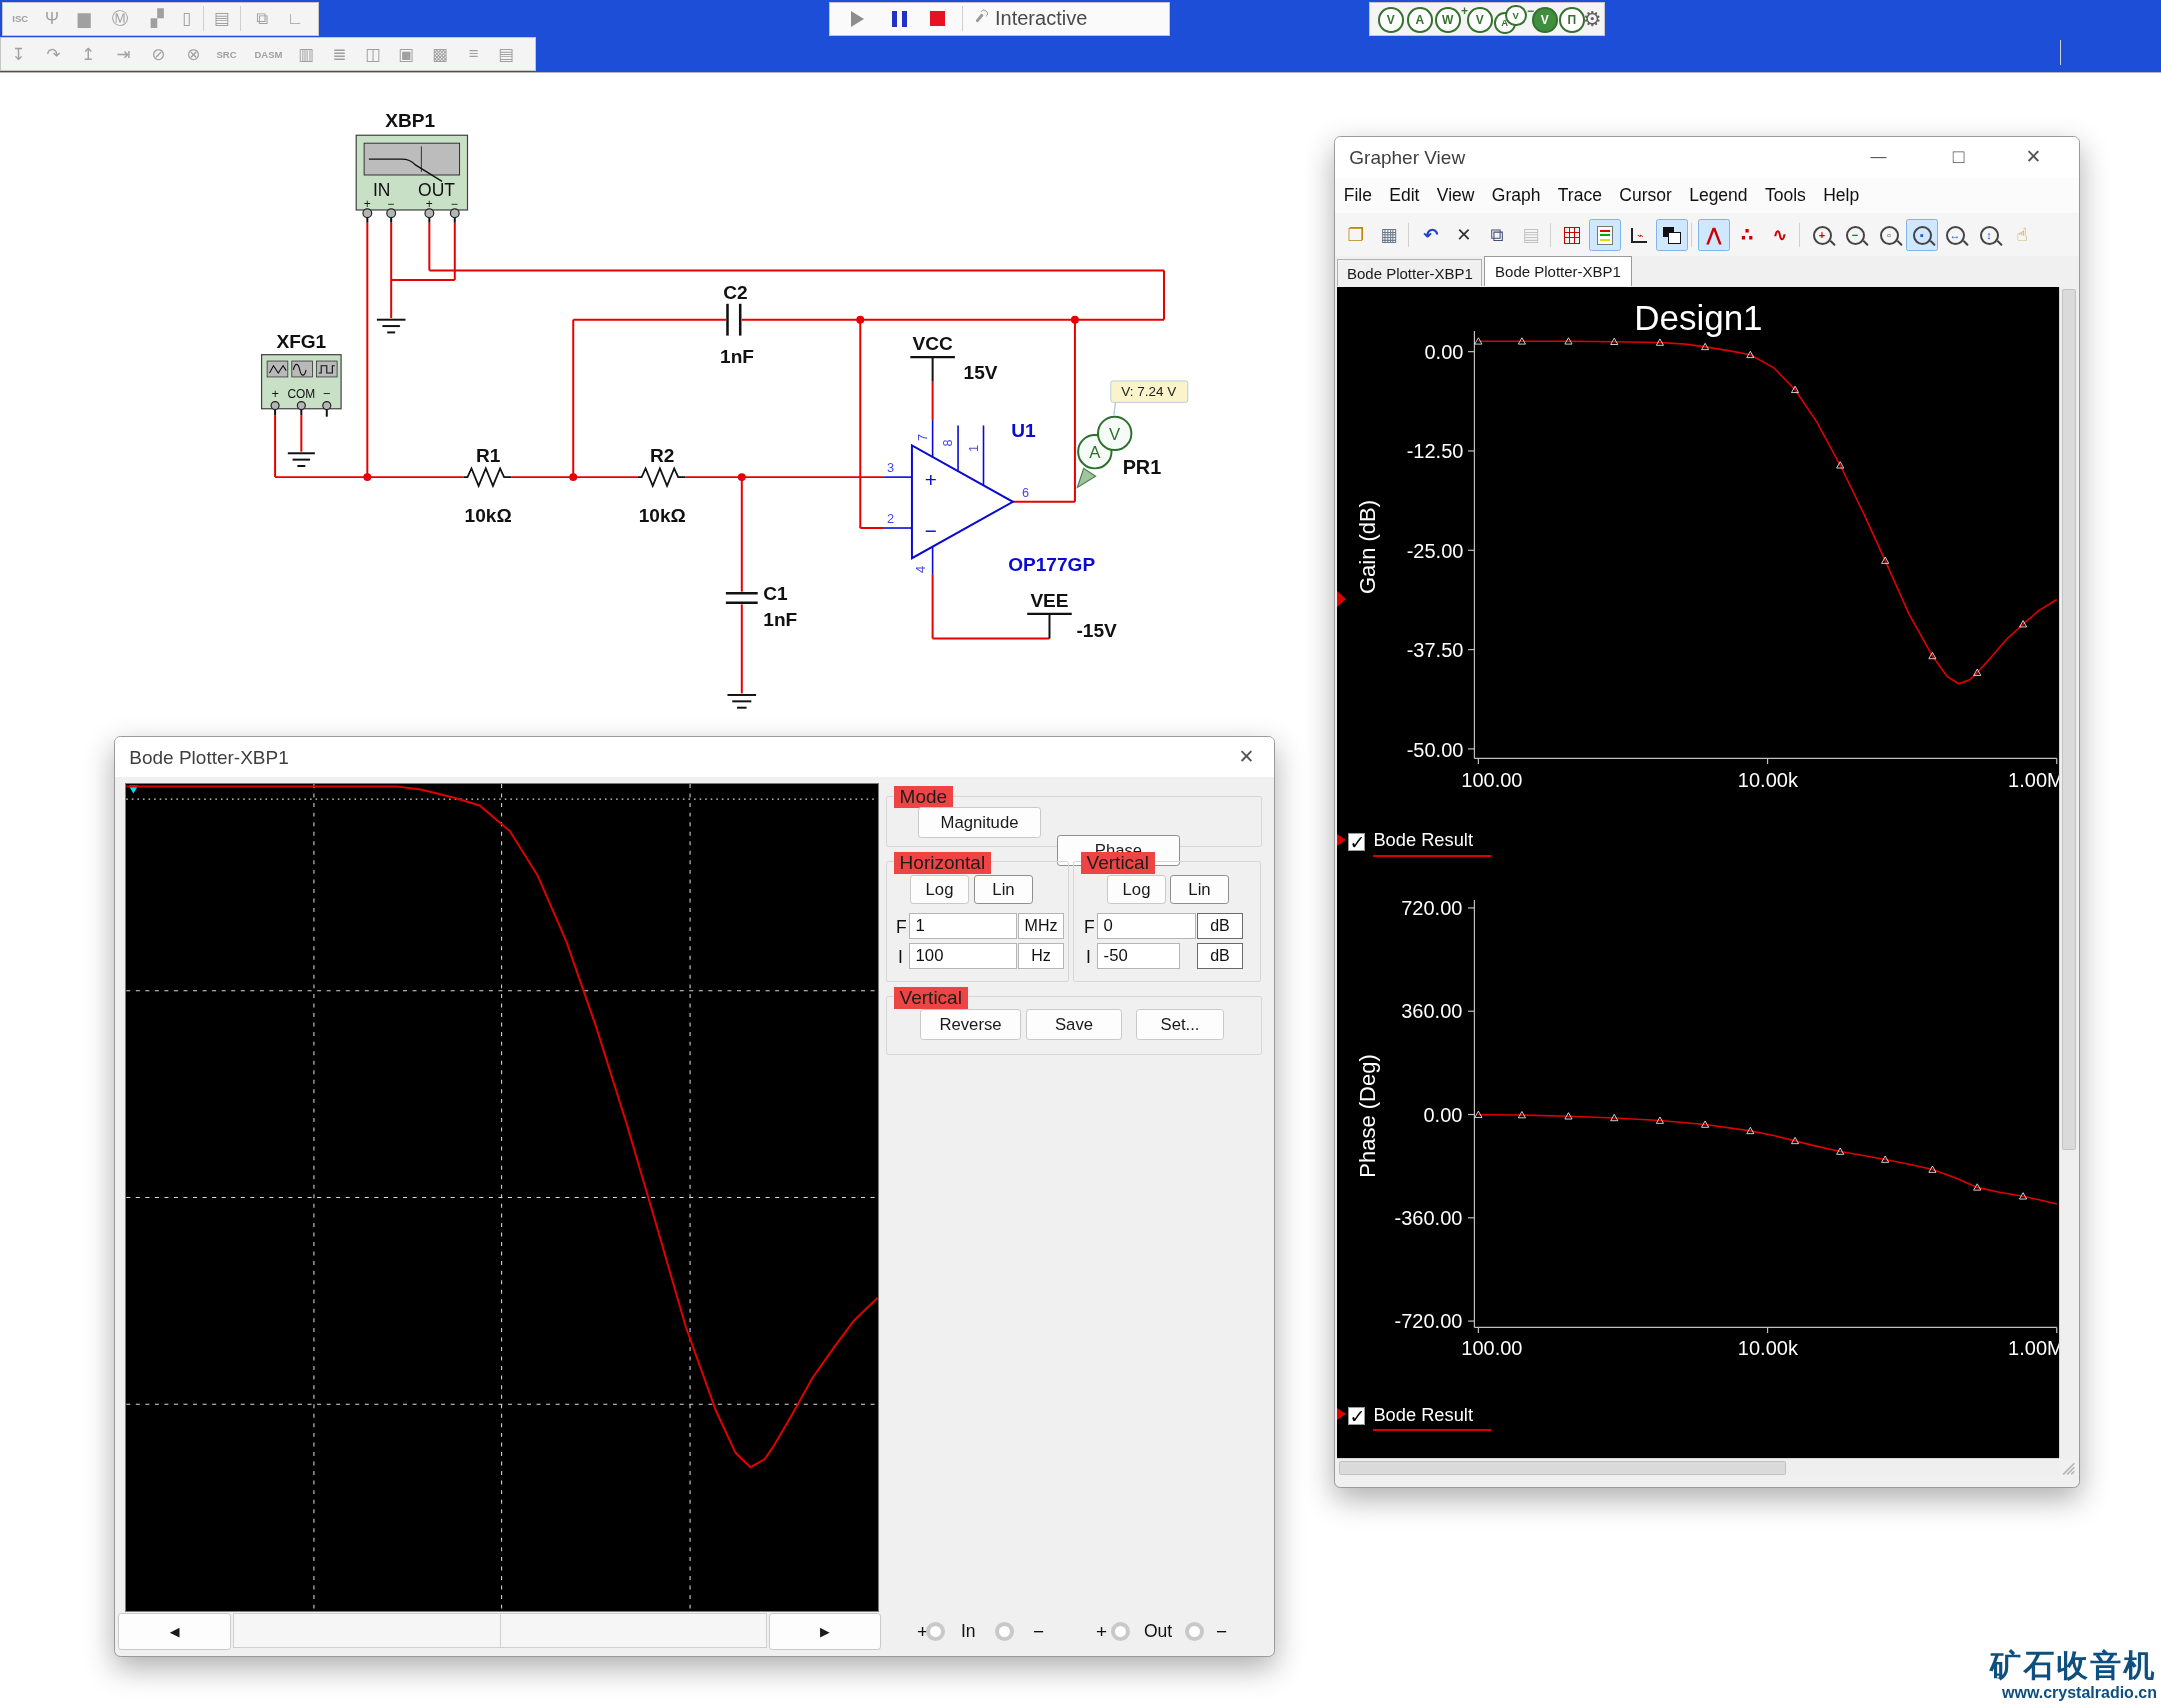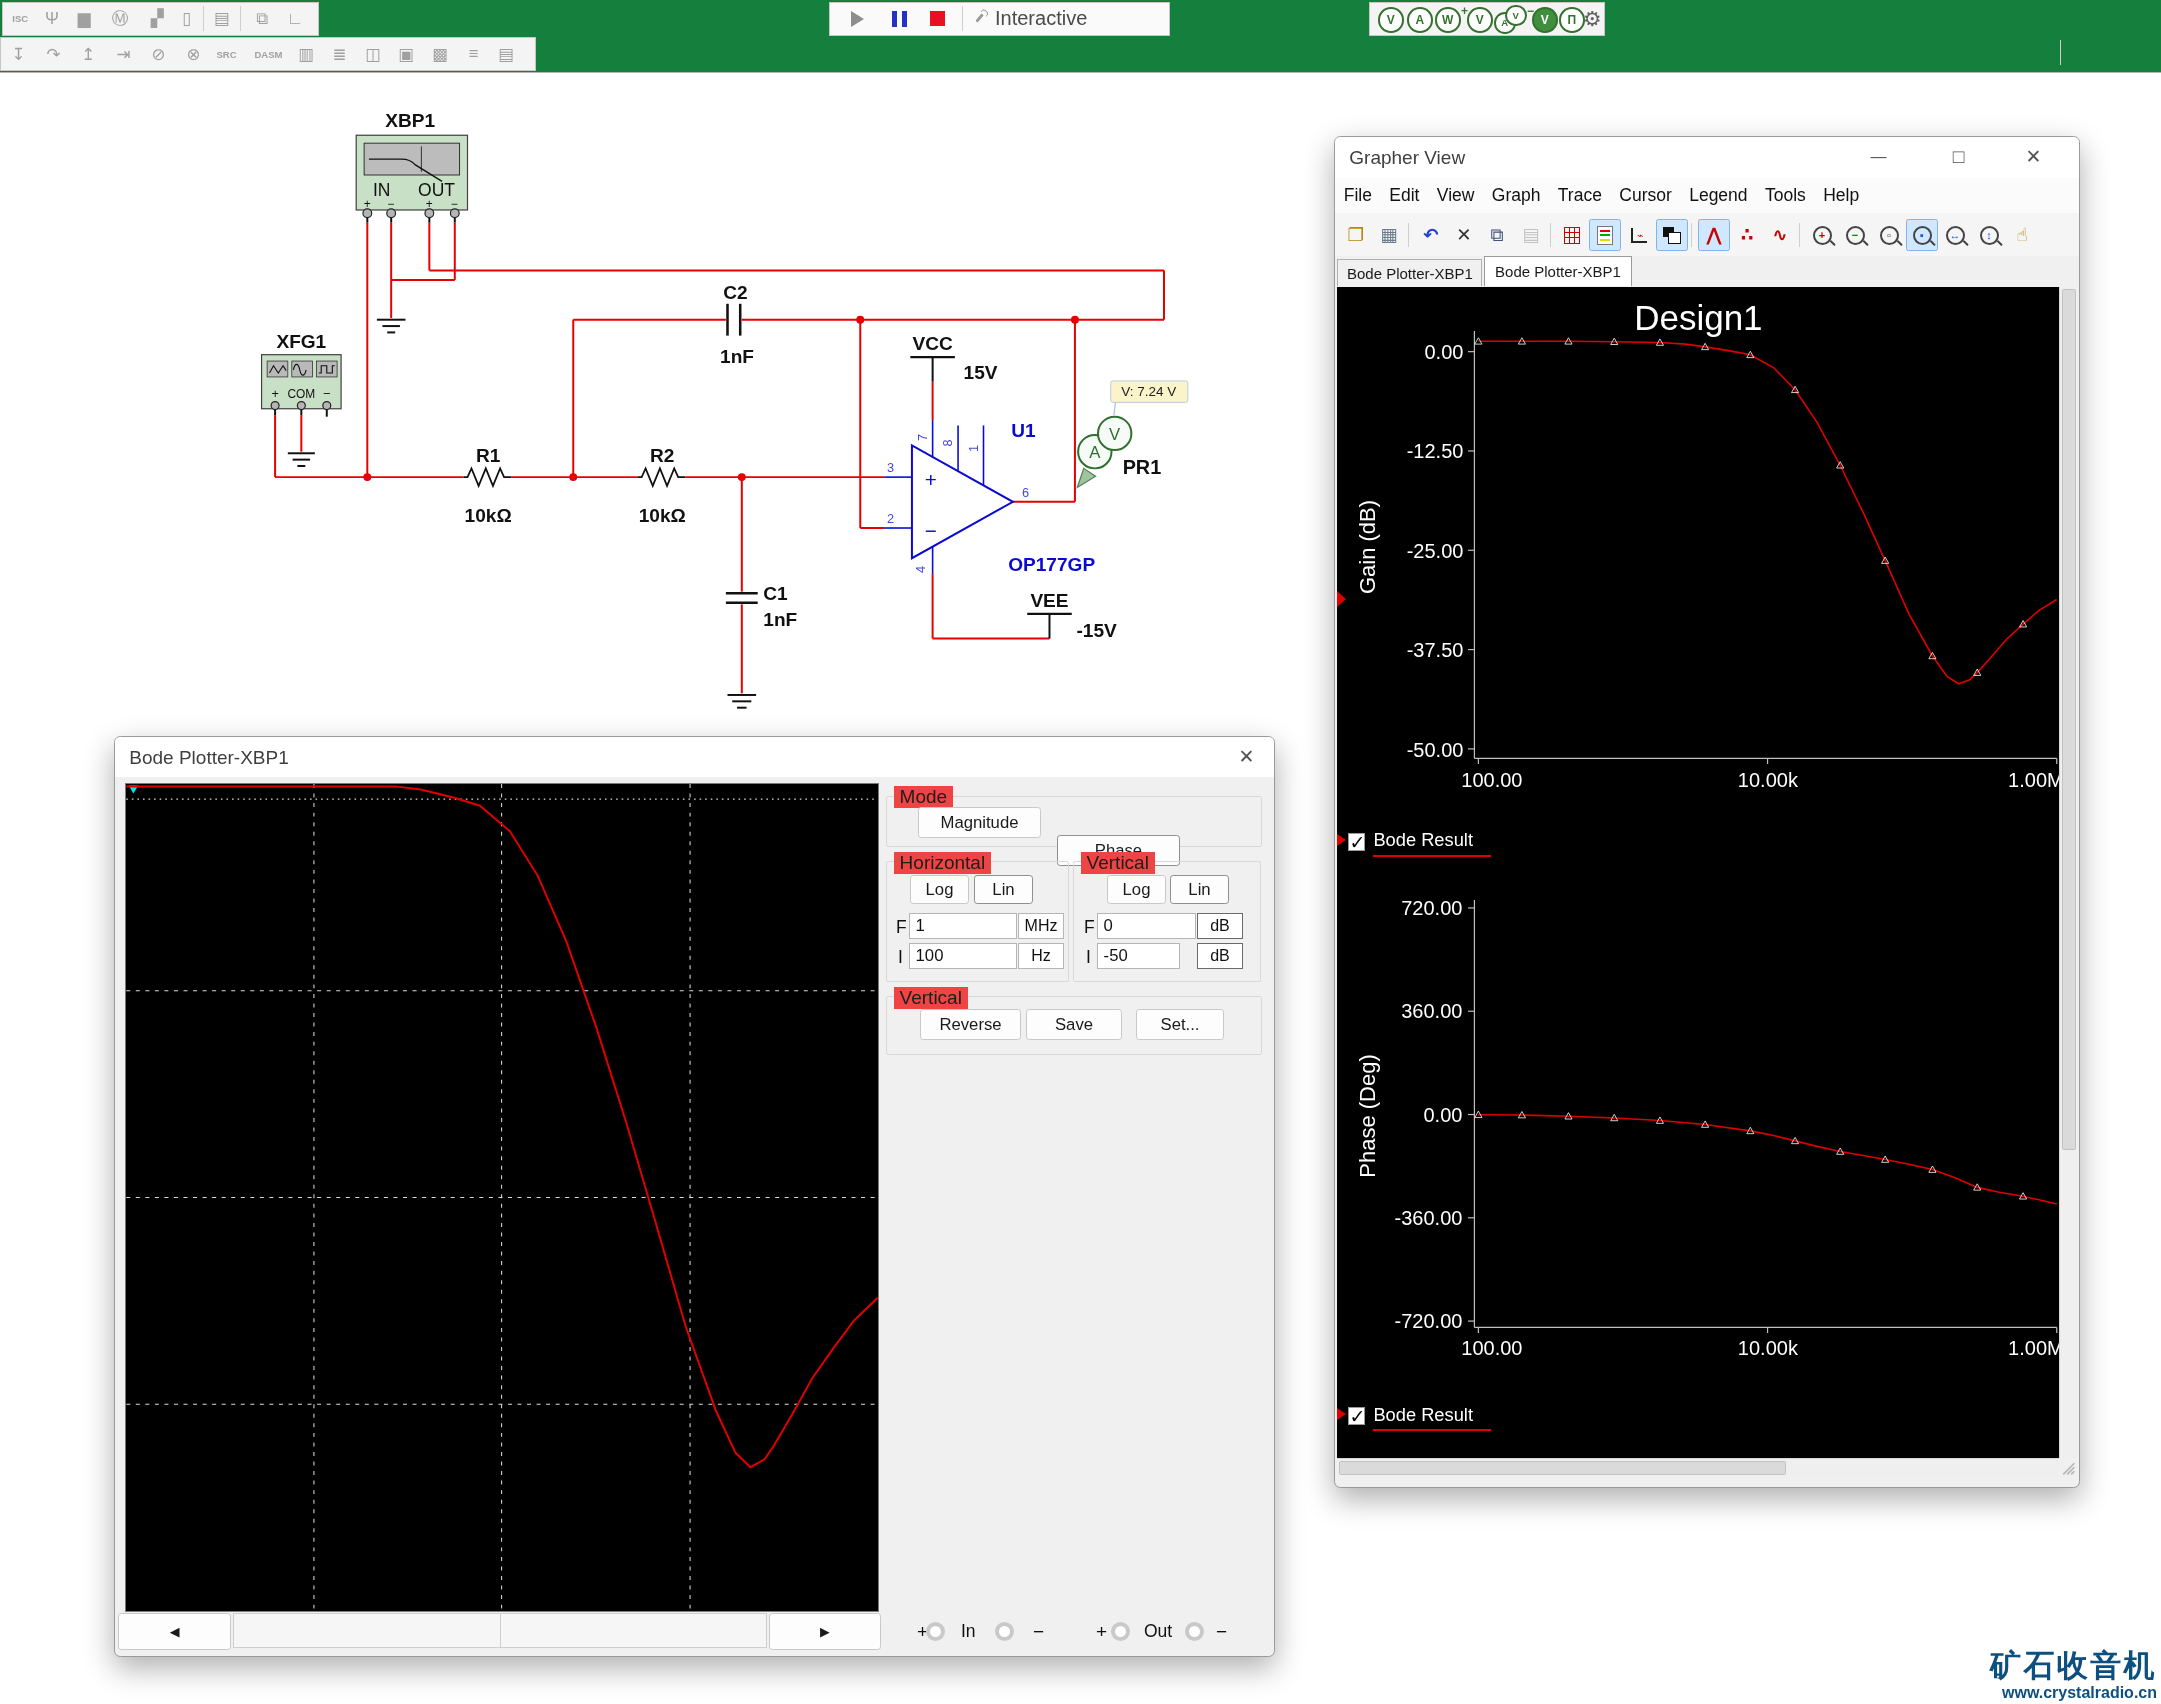--- a/index.html
+++ b/index.html
@@ -1,20 +1,20 @@
 <!DOCTYPE html>
 <html style="font-size:12.7px"><head>
 <meta charset="utf-8">
 <style>
   html,body{margin:0;padding:0;background:#888;}
   .screen{position:relative;width:2161px;height:1704px;background:#fff;overflow:hidden;
           font-family:"Liberation Sans","DejaVu Sans",sans-serif;}
   .abs{position:absolute;}
   
-  .topbar{position:absolute;left:0;top:0;width:2161px;height:72px;background:#15803d;border-bottom:0.8px solid #b5b5b5;z-index:4;}
+  .topbar{position:absolute;left:0;top:0;width:2161px;height:72px;background:#1d4ed8;border-bottom:0.8px solid #b5b5b5;z-index:4;}
   .tgroup{position:absolute;border:0.8px solid #c6c6c6;background:#f4f4f4;}
   .ticon{position:absolute;width:29px;height:29px;top:1.6px;display:flex;align-items:center;justify-content:center;
          color:#a0a0a0;font-size:16.7px;user-select:none;}
   .ticon.txt{font-size:9.5px;font-weight:bold;letter-spacing:0;}
   .tsep{position:absolute;top:3.2px;width:0.8px;height:25.4px;background:#cfcfcf;}
   .play-tri{position:absolute;width:0;height:0;border-left:13.5px solid #8d8d8d;border-top:8.7px solid transparent;border-bottom:8.7px solid transparent;}
   .pausebar{position:absolute;width:4.8px;height:16.7px;background:#2431c6;}
   .stopsq{position:absolute;width:15px;height:15px;background:#e81123;}
   .wrench{position:absolute;width:3.2px;height:10.3px;background:#9a9a9a;transform:rotate(40deg);border-radius:1.6px;}
   .wrench::after{content:"";position:absolute;top:-4.8px;left:-2.4px;width:6.4px;height:4px;border:1.6px solid #9a9a9a;border-bottom:none;border-radius:4px 4px 0 0;}

